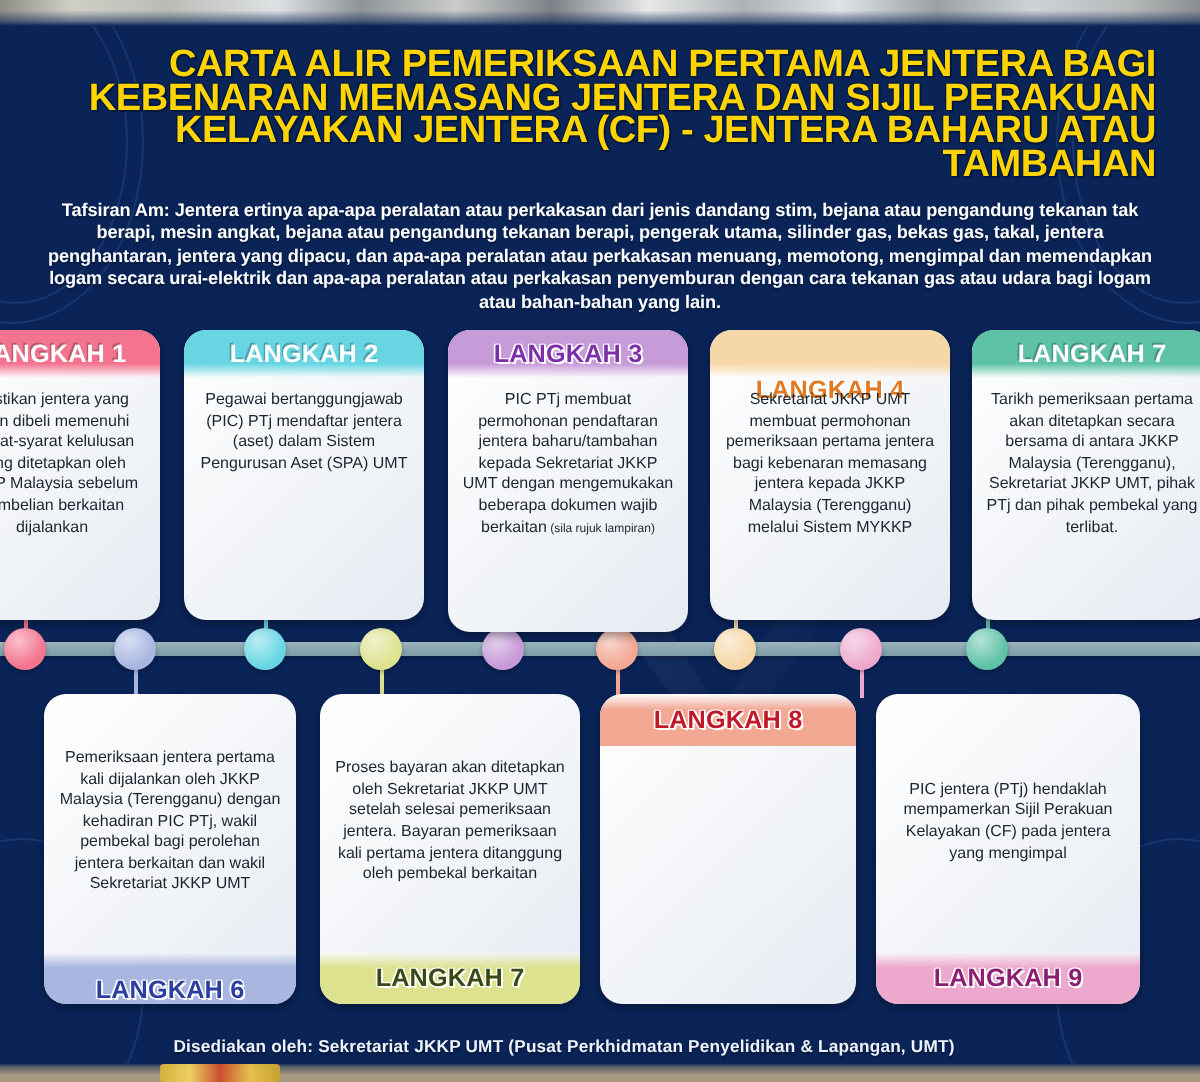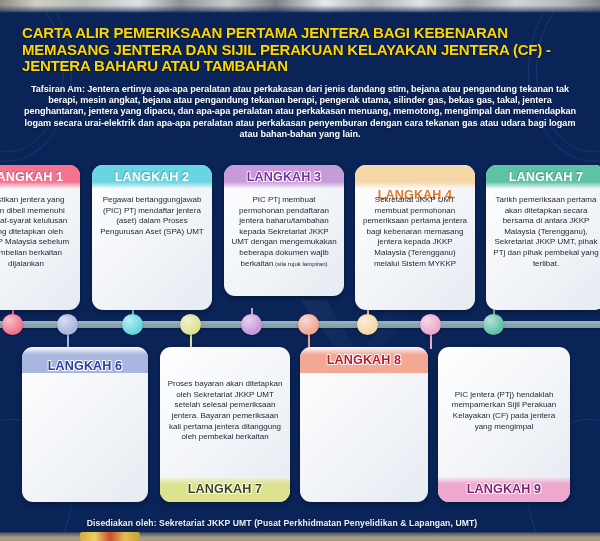--- a/index.html
+++ b/index.html
@@ -53,24 +53,24 @@
   }
   .photo-strip.bottom:before{
     content:"";position:absolute;inset:0;
     background:linear-gradient(0deg,rgba(0,0,0,0) 40%,rgba(10,36,88,.5) 85%,rgba(10,36,88,.9) 100%);
   }
 
   
   .header{position:absolute;left:0;top:13px;width:600px;}
   .title{
     margin:12px 22px 0 22px;
-    text-align:left;
+    text-align:right;
     color:#ffd400;
     font-weight:bold;
-    font-size:15px;
+    font-size:19px;
     line-height:16.5px;
     letter-spacing:-0.2px;
     text-shadow:1px 1px 0 #00183f, -0.5px -0.5px 0 #00183f, 0.5px -0.5px 0 #00183f, -0.5px 0.5px 0 #00183f;
   }
   .tafsiran{
     margin:9px 16px 0 16px;
     text-align:center;
     color:#ffffff;
     font-size:9.1px;
     line-height:11.4px;
@@ -168,23 +168,23 @@
       <div class="card" style="left: -28px; top: 165px; width: 108px; height: 145px;">
         <div class="band" style="background: linear-gradient(rgb(244, 116, 143) 0%, rgb(244, 116, 143) 70%, rgba(255, 255, 255, 0.25) 100%);">
           <span style="color: rgb(255, 255, 255); text-shadow: rgb(244, 116, 143) 1px 1px 0px, rgba(0, 0, 0, 0.25) -0.8px -0.8px 0px;">LANGKAH 1</span>
         </div>
         <div class="body">Pastikan jentera yang ingin dibeli memenuhi syarat-syarat kelulusan yang ditetapkan oleh JKKP Malaysia sebelum pembelian berkaitan dijalankan</div>
       </div>
       <div class="card" style="left: 92px; top: 165px; width: 120px; height: 145px;">
         <div class="band" style="background: linear-gradient(rgb(103, 214, 226) 0%, rgb(103, 214, 226) 70%, rgba(255, 255, 255, 0.25) 100%);">
           <span style="color: rgb(255, 255, 255); text-shadow: rgb(103, 214, 226) 1px 1px 0px, rgba(0, 0, 0, 0.25) -0.8px -0.8px 0px;">LANGKAH 2</span>
         </div>
-        <div class="body">Pegawai bertanggungjawab (PIC) PTj mendaftar jentera (aset) dalam Proses Pengurusan Aset (SPA) UMT</div>
-      </div>
-      <div class="card" style="left: 224px; top: 165px; width: 120px; height: 131px;">
+        <div class="body">Pegawai bertanggungjawab (PIC) PTj mendaftar jentera (aset) dalam Sistem Pengurusan Aset (SPA) UMT</div>
+      </div>
+      <div class="card" style="left: 224px; top: 165px; width: 120px; height: 151px;">
         <div class="band" style="background: linear-gradient(rgb(199, 154, 216) 0%, rgb(199, 154, 216) 70%, rgba(255, 255, 255, 0.25) 100%);">
           <span style="color: rgb(123, 47, 168);">LANGKAH 3</span>
         </div>
         <div class="body">PIC PTj membuat permohonan pendaftaran jentera baharu/tambahan kepada Sekretariat JKKP UMT dengan mengemukakan beberapa dokumen wajib berkaitan<span class="fine"> (sila rujuk lampiran)</span></div>
       </div>
       <div class="card" style="left: 355px; top: 165px; width: 120px; height: 145px;">
         <div class="band" style="background: linear-gradient(rgb(246, 215, 168) 0%, rgb(246, 215, 168) 70%, rgba(255, 255, 255, 0.25) 100%);">
           <span style="color: rgb(224, 122, 36); margin-top: 36px;">LANGKAH 4</span>
         </div>
         <div class="body">Sekretariat JKKP UMT membuat permohonan pemeriksaan pertama jentera bagi kebenaran memasang jentera kepada JKKP Malaysia (Terengganu) melalui Sistem MYKKP</div>
@@ -194,20 +194,23 @@
           <span style="color: rgb(255, 255, 255); text-shadow: rgb(94, 194, 166) 1px 1px 0px, rgba(0, 0, 0, 0.25) -0.8px -0.8px 0px;">LANGKAH 7</span>
         </div>
         <div class="body">Tarikh pemeriksaan pertama akan ditetapkan secara bersama di antara JKKP Malaysia (Terengganu), Sekretariat JKKP UMT, pihak PTj dan pihak pembekal yang terlibat.</div>
       </div>
     </div>
   <div id="cards-bottom">
       <div class="card bottomcard" style="left: 22px; top: 347px; width: 126px; height: 155px;">
         <div class="band" style="height: 26px; background: linear-gradient(0deg, rgb(168, 182, 224) 0%, rgb(168, 182, 224) 70%, rgba(255, 255, 255, 0.3) 100%);">
           <span style="color: rgb(42, 63, 158); margin-top: 12px;">LANGKAH 6</span>
         </div>
+        <div class="body">
+          <div>Pemeriksaan jentera pertama kali dijalankan oleh JKKP Malaysia (Terengganu) dengan kehadiran PIC PTj, wakil pembekal bagi perolehan jentera berkaitan dan wakil Sekretariat JKKP UMT</div>
+        </div>
       </div>
       <div class="card bottomcard" style="left: 160px; top: 347px; width: 130px; height: 155px;">
         <div class="band" style="height: 26px; background: linear-gradient(0deg, rgb(221, 226, 143) 0%, rgb(221, 226, 143) 70%, rgba(255, 255, 255, 0.3) 100%); align-items: center;">
           <span style="color: rgb(58, 74, 20);">LANGKAH 7</span>
         </div>
         <div class="body">
           <div>Proses bayaran akan ditetapkan oleh Sekretariat JKKP UMT setelah selesai pemeriksaan jentera. Bayaran pemeriksaan kali pertama jentera ditanggung oleh pembekal berkaitan</div>
         </div>
       </div>
       <div class="card bottomcard" style="left: 300px; top: 347px; width: 128px; height: 155px;">

